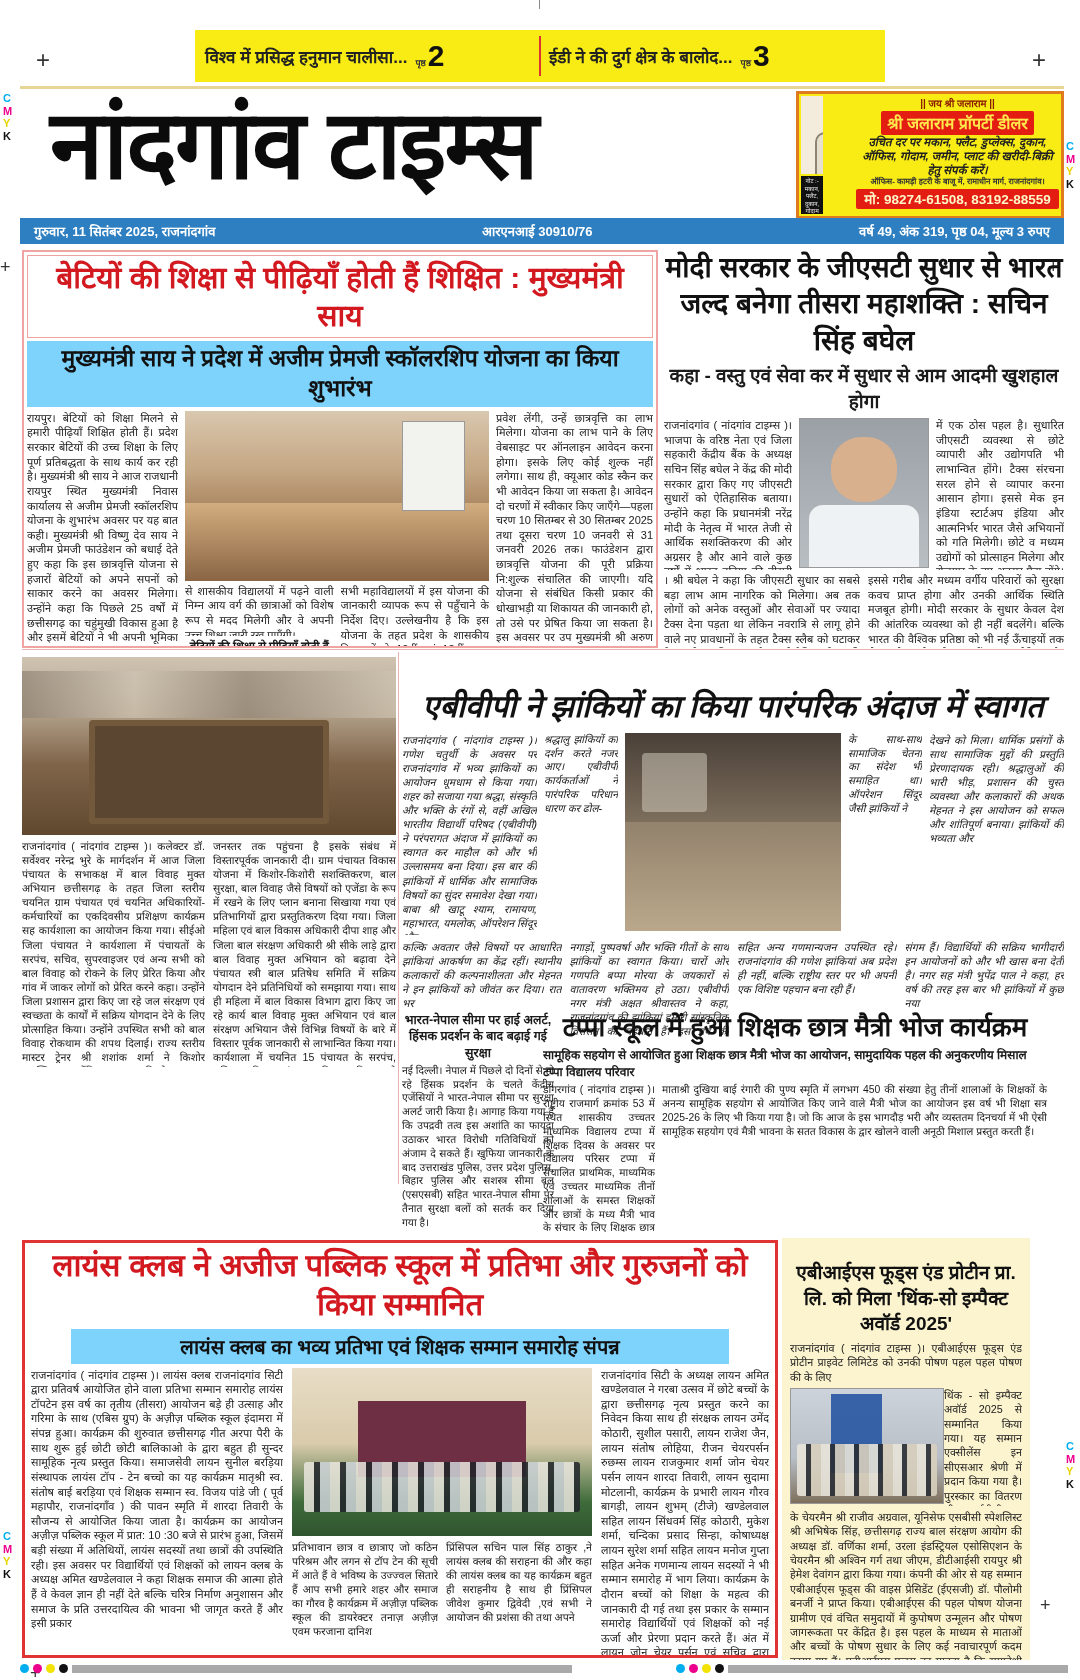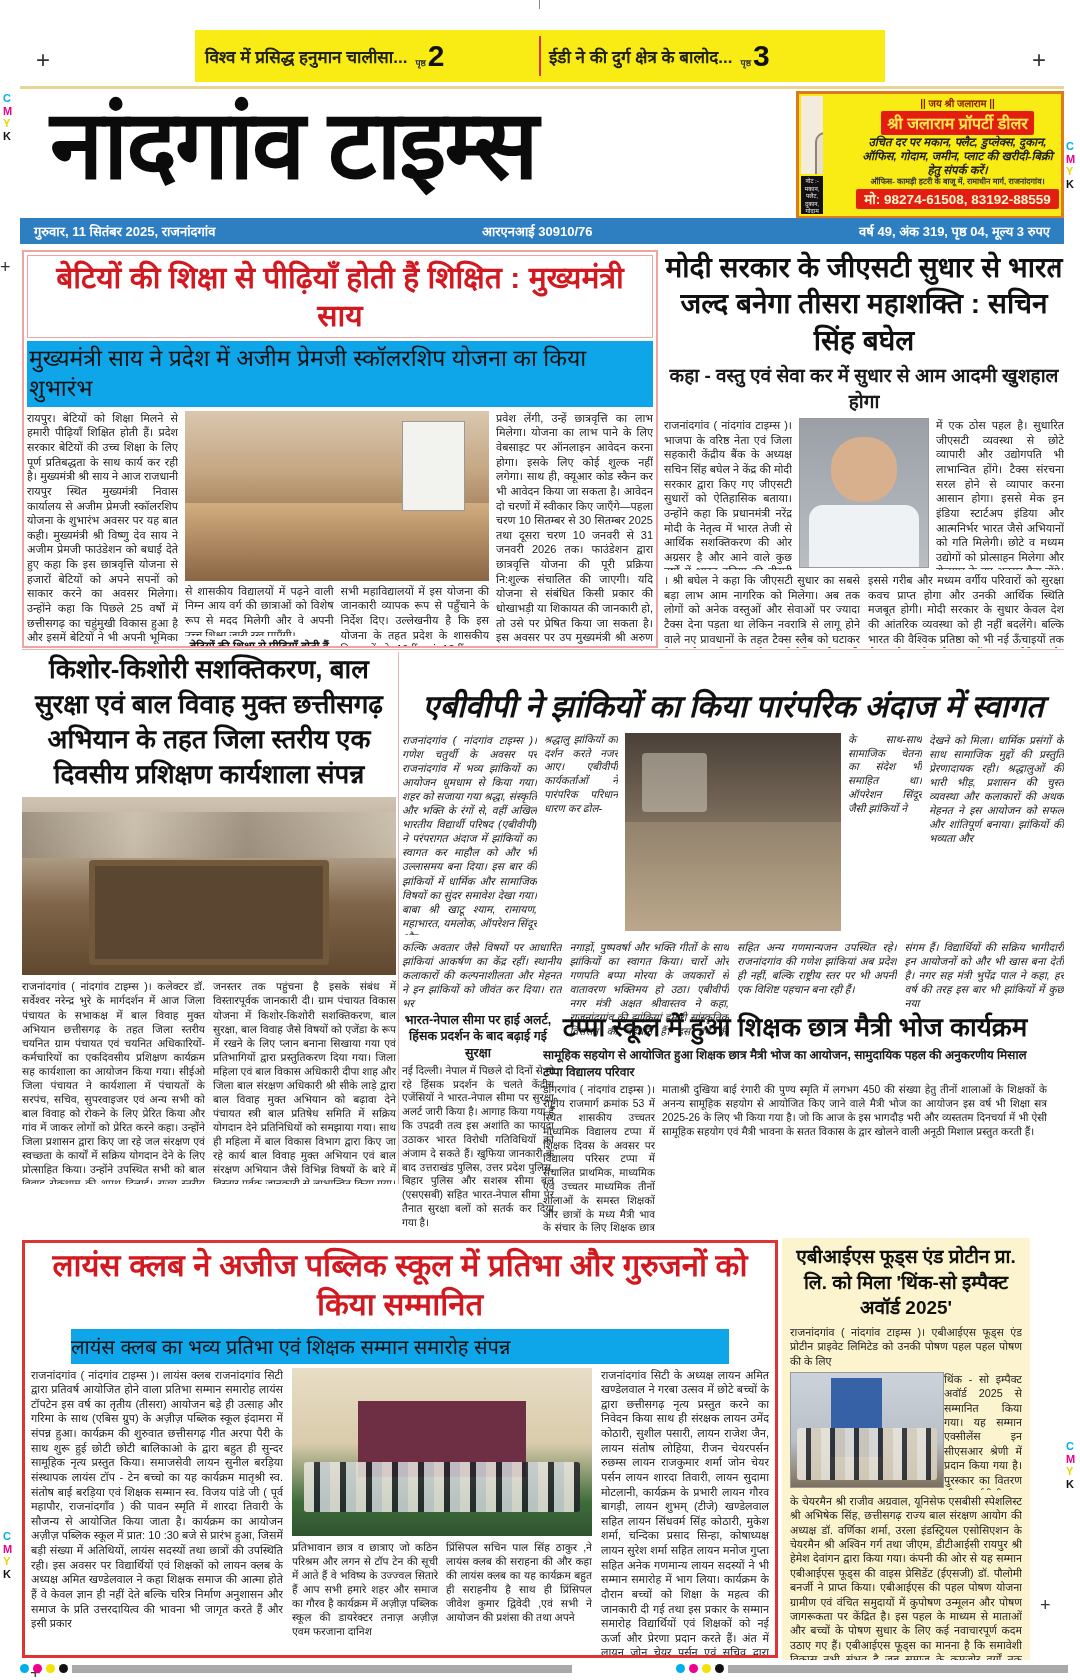--- a/index.html
+++ b/index.html
@@ -46,21 +46,21 @@
   .ad-phone{background:#e41d12;color:#fff7c8;font-weight:700;font-size:13.5px;padding:1px 8px;border-radius:2px;margin-top:2px;white-space:nowrap;}
   
   .dateline{position:absolute;left:20px;top:218px;width:1044px;height:26px;background:#2e7fc1;color:#fff;
             display:flex;align-items:center;justify-content:space-between;padding:0 14px;box-sizing:border-box;
             font-size:13px;font-weight:700;}
   
   .art{position:absolute;box-sizing:border-box;overflow:hidden;}
   .bodytext{font-size:11px;line-height:1.33;text-align:justify;overflow:hidden;}
   .headline-red{color:#d31920;font-weight:700;text-align:center;}
   .headline-blk{color:#111;font-weight:700;text-align:center;}
-  .subhead-blue{background:#0ea5e9;font-weight:400;text-align:left;color:#111;}
+  .subhead-blue{background:#7dd3fc;font-weight:700;text-align:center;color:#111;}
   .innerhead{font-weight:700;text-align:center;font-size:11.5px;line-height:1.3;margin:3px 0;}
   .vrule{position:absolute;width:0;border-left:1px solid #eab3b3;}
   .hrule{position:absolute;height:0;border-top:1px solid #eab3b3;}
   
   .photo{position:relative;overflow:hidden;background:#b9a58a;}
   .ph-meeting1{background:linear-gradient(180deg,#d9c7ae 0%,#c5a783 35%,#9a744e 70%,#6f5132 100%);}
   .ph-meeting1::before{content:"";position:absolute;left:0;right:0;bottom:0;height:46%;background:linear-gradient(180deg,#d2ad7f,#8a6544);}
   .ph-meeting1::after{content:"";position:absolute;right:8%;top:6%;width:20%;height:52%;background:#f2f3ee;border:1px solid #999;}
   .ph-portrait{background:linear-gradient(180deg,#9aa0a6,#b9bec3);}
   .ph-portrait::before{content:"";position:absolute;left:50%;top:12%;width:52%;height:44%;margin-left:-26%;border-radius:46%;background:#d8b08e;}
@@ -135,21 +135,21 @@
   #a7 .headline-red{font-size:31px;line-height:1.25;}
   #a7 .subhead-blue{font-size:20px;padding:4px 0;margin:4px 40px;}
   #a7 .cols{display:flex;gap:9px;margin-top:4px;height:316px;}
   #a7 .c1{width:252px;}
   #a7 .cmid{width:300px;flex:none;display:flex;flex-direction:column;}
   #a7 .cmid .photo{height:168px;flex:none;}
   #a7 .minis{display:flex;gap:8px;margin-top:4px;flex:1;overflow:hidden;}
   #a7 .minis>div{flex:1;font-size:10.6px;}
   #a7 .c3{flex:1;}
   
-  #a8{left:782px;top:1238px;width:248px;height:422px;background:#fcf4cf;padding:6px 8px;}
+  #a8{left:782px;top:1238px;width:248px;height:422px;background:#fcf4cf;padding:22px 8px;}
   #a8 .headline-blk{font-size:19px;line-height:1.35;}
   #a8 .lead{font-size:10.8px;margin-top:4px;}
   #a8 .midrow{display:flex;gap:0;margin-top:4px;height:118px;}
   #a8 .midrow .photo{width:152px;height:114px;flex:none;border:1px solid #999;}
   #a8 .midrow .side{flex:1;font-size:10.8px;}
   #a8 .tail{font-size:10.8px;margin-top:4px;height:196px;}
 </style>
 </head>
 <body>
 
@@ -260,21 +260,20 @@
     <div class="botrow">
       <div class="bodytext">। श्री बघेल ने कहा कि जीएसटी सुधार का सबसे बड़ा लाभ आम नागरिक को मिलेगा। अब तक लोगों को अनेक वस्तुओं और सेवाओं पर ज्यादा टैक्स देना पड़ता था लेकिन नवरात्रि से लागू होने वाले नए प्रावधानों के तहत टैक्स स्लैब को घटाकर केवल दो कर दिया गया है। इससे दैनिक जीवन की आवश्यक वस्तुएँ सस्ती होंगी और आम आदमी की बचत में बढ़ोतरी होगी। किसानों के लिए यह सुधार सहारा और संबल साबित होंगे। कृषि उपकरणों पर लगने वाला टैक्स कम कर दिया गया है जिससे खेती की लागत घटेगी और किसानों का बोझ हल्का होगा। उन्होंने कहा कि यह कदम किसानों की आय दोगुनी करने की दिशा</div>
       <div class="bodytext">इससे गरीब और मध्यम वर्गीय परिवारों को सुरक्षा कवच प्राप्त होगा और उनकी आर्थिक स्थिति मजबूत होगी। मोदी सरकार के सुधार केवल देश की आंतरिक व्यवस्था को ही नहीं बदलेंगे। बल्कि भारत की वैश्विक प्रतिष्ठा को भी नई ऊँचाइयों तक ले जाएंगे। आने वाले समय में भारत अमेरिका और चीन के बाद दुनिया की तीसरी सबसे बड़ी महाशक्ति के रूप में स्थापित होगा। मोदी सरकार ने हमेशा गरीब, किसान, युवा और व्यापारी वर्ग को ध्यान में रखकर नीतियाँ बनाई हैं। जीएसटी सुधार उसी श्रृंखला का हिस्सा है जो देश को आर्थिक रूप से सशक्त और विश्व पटल पर अग्रणी बनाने का काम करेगा।</div>
     </div>
   </div>
 
   <div class="hrule" style="left:22px;top:649px;width:1042px;"></div>
   <div class="vrule" style="left:398px;top:652px;height:532px;"></div>
 
   <div id="a3" class="art">
-    <div class="headline-blk">किशोर-किशोरी सशक्तिकरण, बाल सुरक्षा एवं बाल विवाह मुक्त छत्तीसगढ़ अभियान के तहत जिला स्तरीय एक दिवसीय प्रशिक्षण कार्यशाला संपन्न</div>
     <div class="photo ph-meeting2"></div>
     <div class="cols">
       <div class="bodytext">राजनांदगांव ( नांदगांव टाइम्स )। कलेक्टर डॉ. सर्वेश्वर नरेन्द्र भुरे के मार्गदर्शन में आज जिला पंचायत के सभाकक्ष में बाल विवाह मुक्त अभियान छत्तीसगढ़ के तहत जिला स्तरीय चयनित ग्राम पंचायत एवं चयनित अधिकारियों-कर्मचारियों का एकदिवसीय प्रशिक्षण कार्यक्रम सह कार्यशाला का आयोजन किया गया। सीईओ जिला पंचायत ने कार्यशाला में पंचायतों के सरपंच, सचिव, सुपरवाइजर एवं अन्य सभी को बाल विवाह को रोकने के लिए प्रेरित किया और गांव में जाकर लोगों को प्रेरित करने कहा। उन्होंने जिला प्रशासन द्वारा किए जा रहे जल संरक्षण एवं स्वच्छता के कार्यों में सक्रिय योगदान देने के लिए प्रोत्साहित किया। उन्होंने उपस्थित सभी को बाल विवाह रोकथाम की शपथ दिलाई।   राज्य स्तरीय मास्टर ट्रेनर श्री शशांक शर्मा ने किशोर सशक्तिकरण, लैंगिक समानता, किशोर स्वास्थ्य, शिक्षा विषय को विस्तृत रूप से समझाया। साथ ही बाल विवाह की रोकथाम को किस प्रकार</div>
       <div class="bodytext">जनस्तर तक पहुंचना है इसके संबंध में विस्तारपूर्वक जानकारी दी। ग्राम पंचायत विकास योजना में किशोर-किशोरी सशक्तिकरण, बाल सुरक्षा, बाल विवाह जैसे विषयों को एजेंडा के रूप में रखने के लिए प्लान बनाना सिखाया गया एवं प्रतिभागियों द्वारा प्रस्तुतिकरण दिया गया। जिला महिला एवं बाल विकास अधिकारी दीपा शाह और जिला बाल संरक्षण अधिकारी श्री सीके लाड़े द्वारा बाल विवाह मुक्त अभियान को बढ़ावा देने पंचायत स्त्री बाल प्रतिषेध समिति में सक्रिय योगदान देने प्रतिनिधियों को समझाया गया। साथ ही महिला में बाल विकास विभाग द्वारा किए जा रहे कार्य बाल विवाह मुक्त अभियान एवं बाल संरक्षण अभियान जैसे विभिन्न विषयों के बारे में विस्तार पूर्वक जानकारी से लाभान्वित किया गया। कार्यशाला में चयनित 15 पंचायत के सरपंच, सचिव, महिला एवं बाल विकास विभाग से सुपरवाइजर, डीसीपी, सीडीपीओ एवं युवोदय स्वयंसेवक उपस्थित थे।</div>
     </div>
   </div>
 
   <div id="a4" class="art">
     <div class="headline-blk">एबीवीपी ने झांकियों का किया पारंपरिक अंदाज में स्वागत</div>
     <div class="row1">

